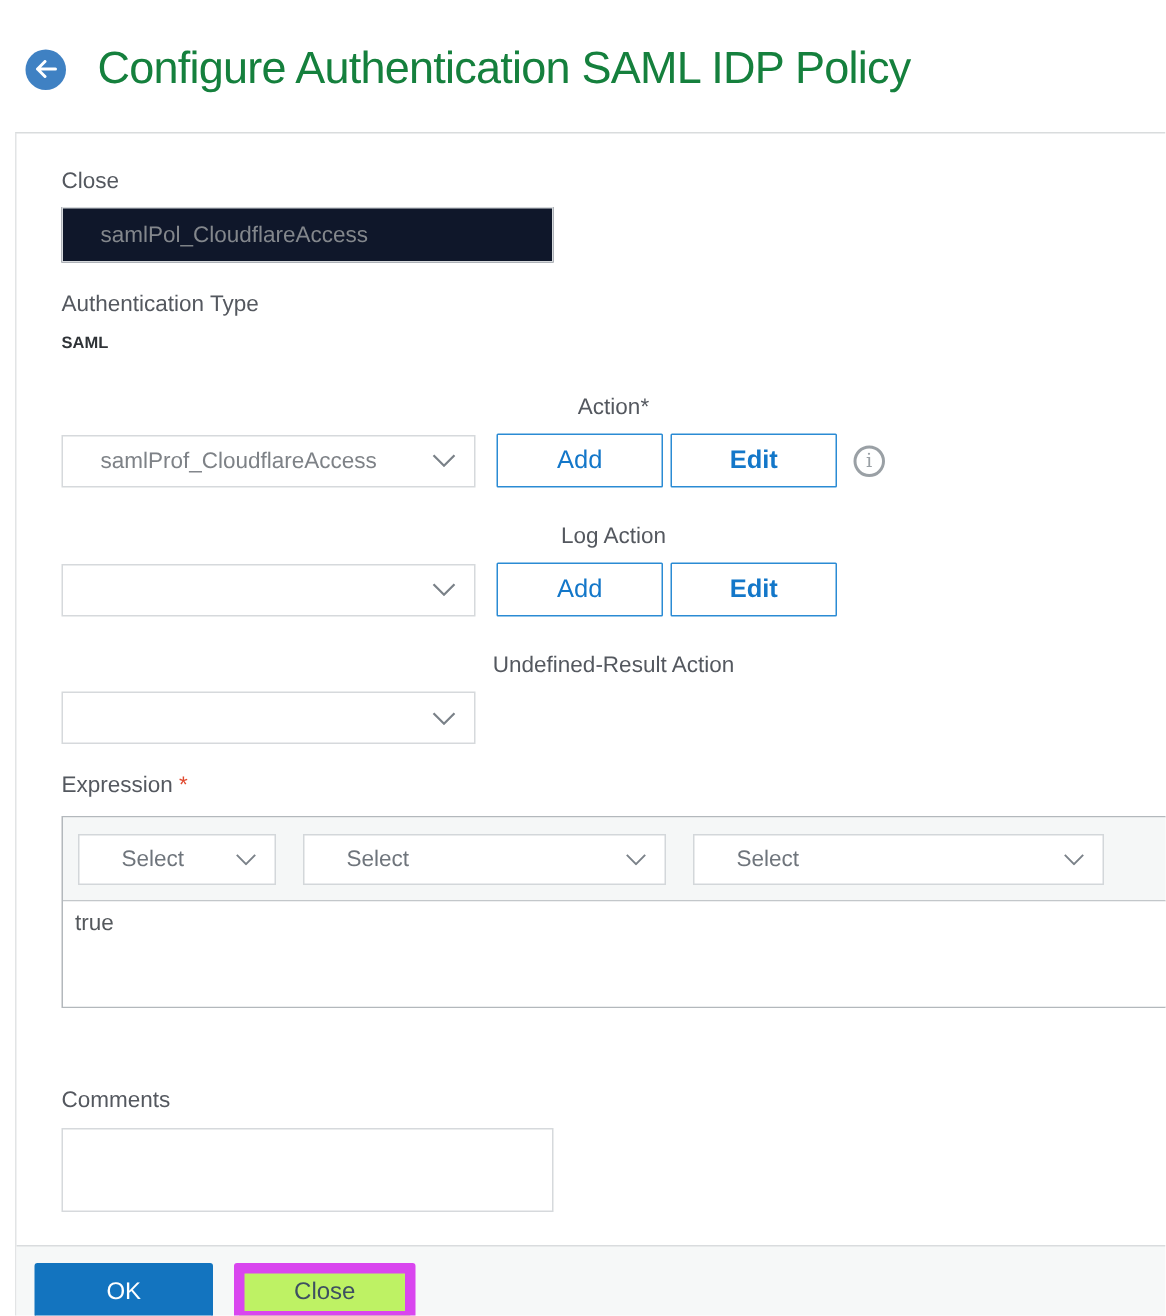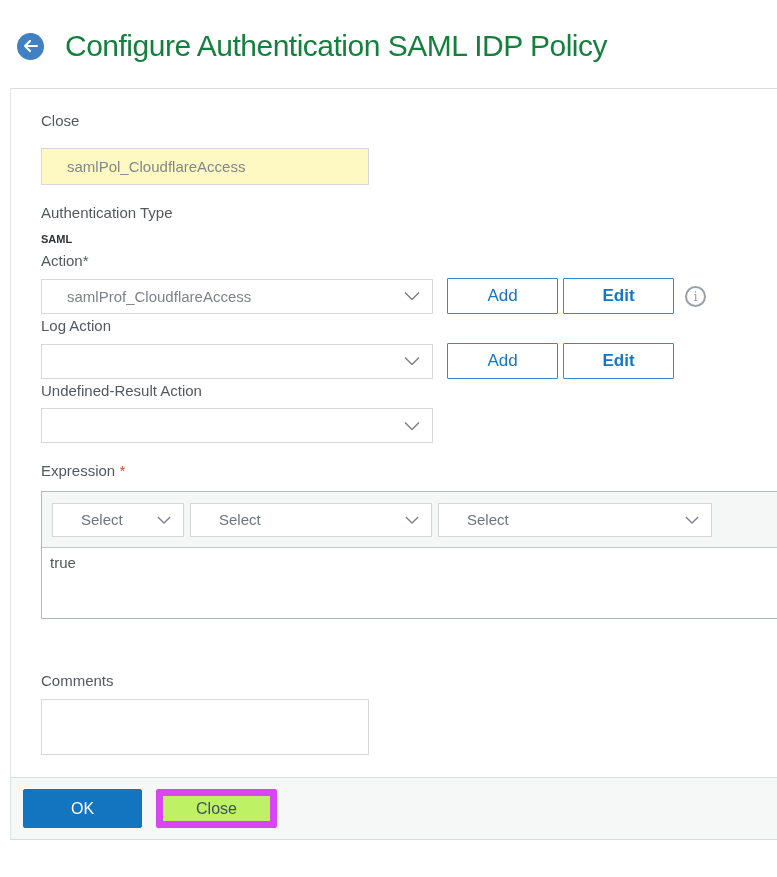--- a/index.html
+++ b/index.html
@@ -56,39 +56,39 @@
   .text-input, .fake-select, .textarea {
     border: 1px solid #d6d9dc;
     background: #ffffff;
     font-size: 15px;
     color: #7e8287;
   }
 
   .name-input {
     display: block;
     width: 328px; height: 37px;
-    margin-top: 18px;
-    background: #fef9c3;
+    margin-top: 8px;
+    background: #0f172a;
     padding-left: 25px;
     color: #83878c;
     font-family: "Liberation Sans", sans-serif;
     outline: none;
   }
 
   .static-value {
     font-size: 11px;
     font-weight: 700;
     color: #2f3337;
     margin-top: 8px;
     line-height: 19px;
   }
 
   .fake-select {
     position: relative;
-    width: 392px; height: 35px;
+    width: 276px; height: 35px;
     display: flex; align-items: center;
     padding: 0 36px 0 25px;
     cursor: pointer;
     white-space: nowrap;
     overflow: hidden;
   }
   .fake-select .chev {
     position: absolute;
     right: 12px; top: 50%;
     transform: translateY(-50%);
@@ -119,21 +119,21 @@
     border-radius: 50%;
     color: #9aa0a5;
     font-size: 13px;
     line-height: 17px;
     text-align: center;
     font-family: "DejaVu Serif", serif;
     cursor: pointer;
     flex: 0 0 auto;
   }
 
-  .mt17 { margin-top: 2px; }
+  .mt17 { margin-top: 23px; text-align: center; }
   .mt18 { margin-top: 18px; }
   .mt24 { margin-top: 18px; }
 
   
   .expr-editor {
     margin-top: 11px;
     width: 760px;            
     border: 1px solid #b3b8bc;
   }
   .expr-toolbar {
@@ -142,21 +142,21 @@
     height: 56px;
     display: flex;
     align-items: center;
     padding-left: 10px;
   }
   .expr-toolbar .fake-select {
     height: 34px;
     border-color: #d3d7da;
     padding-left: 28px;
     color: #6f757c;
-    margin-right: 6px;
+    margin-right: 18px;
   }
   .sel-op   { width: 132px; }
   .sel-attr { width: 242px; }
   .sel-fn   { width: 274px; }
 
   .expr-textarea {
     display: block;
     width: 100%; height: 70px;
     border: none;
     resize: none;

